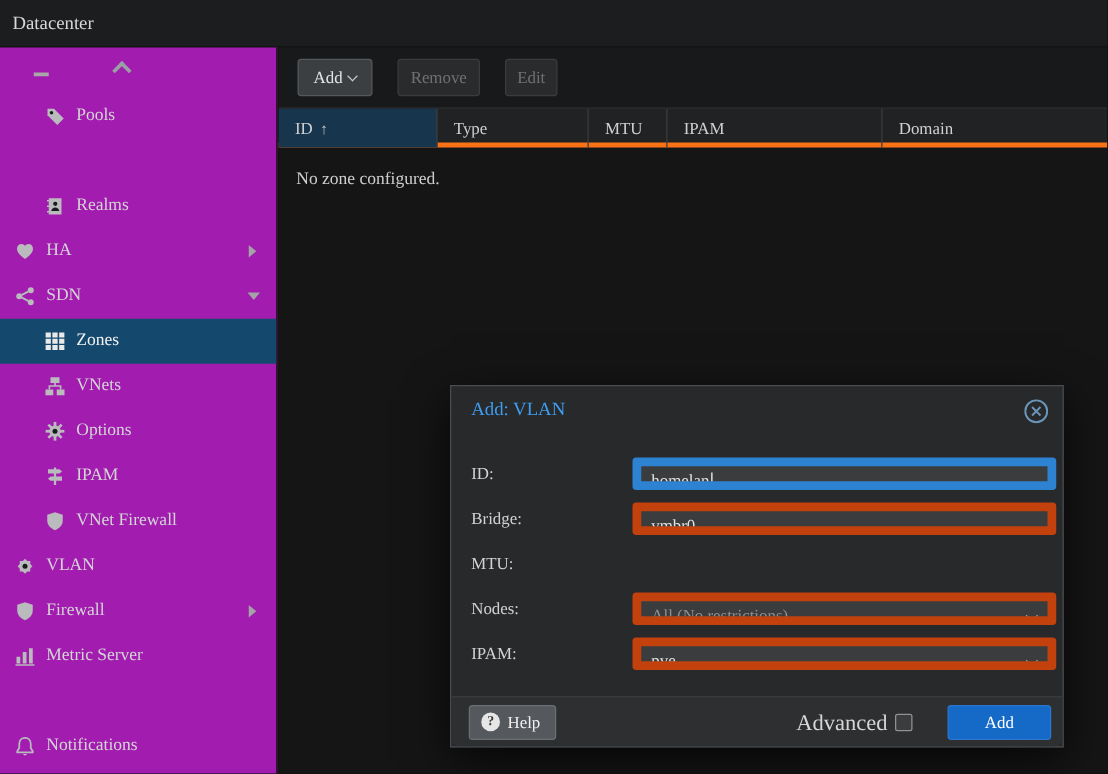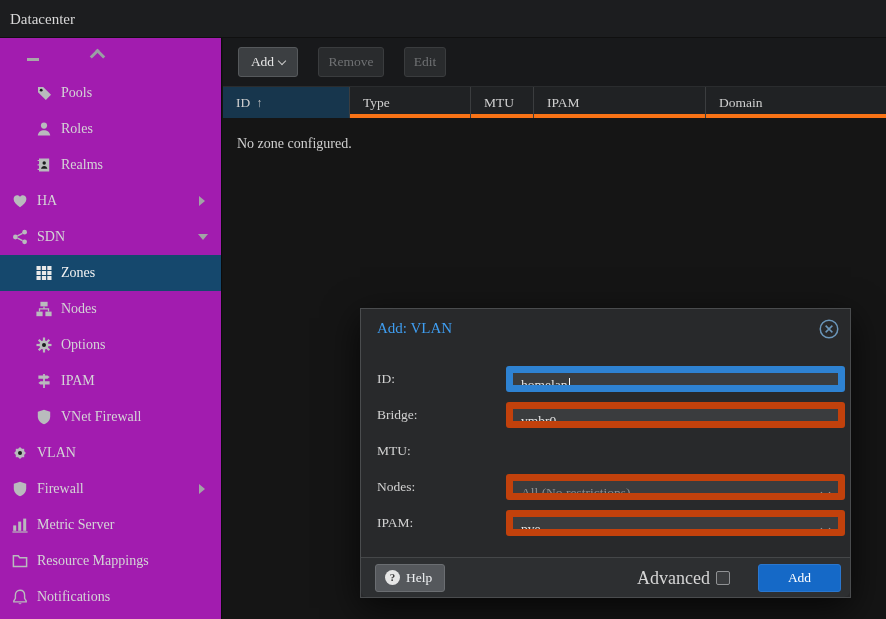--- a/index.html
+++ b/index.html
@@ -173,26 +173,20 @@
       <span class="dash"></span>
       <span class="caretup"></span>
     </div>
 
     <div class="sb-item child" style="top:37px">
       <svg class="ic">
           <use href="#i-tag"></use>
         </svg>
       <span class="lbl">Pools</span>
     </div>
-    <div class="sb-item child" style="top:73px">
-      <svg class="ic">
-          <use href="#i-user"></use>
-        </svg>
-      <span class="lbl">Roles</span>
-    </div>
     <div class="sb-item child" style="top:109px">
       <svg class="ic">
           <use href="#i-book"></use>
         </svg>
       <span class="lbl">Realms</span>
     </div>
     <div class="sb-item" style="top:145px">
       <svg class="ic">
           <use href="#i-heart"></use>
         </svg>
@@ -209,21 +203,21 @@
     <div class="sb-item child selected" style="top:217px">
       <svg class="ic">
           <use href="#i-grid"></use>
         </svg>
       <span class="lbl">Zones</span>
     </div>
     <div class="sb-item child" style="top:253px">
       <svg class="ic">
           <use href="#i-net"></use>
         </svg>
-      <span class="lbl">Nodes</span>
+      <span class="lbl">VNets</span>
     </div>
     <div class="sb-item child" style="top:289px">
       <svg class="ic">
           <use href="#i-gear"></use>
         </svg>
       <span class="lbl">Options</span>
     </div>
     <div class="sb-item child" style="top:325px">
       <svg class="ic">
           <use href="#i-signs"></use>
@@ -247,26 +241,20 @@
           <use href="#i-shield"></use>
         </svg>
       <span class="lbl">Firewall</span>
       <span class="tri-r"></span>
     </div>
     <div class="sb-item" style="top:469px">
       <svg class="ic">
           <use href="#i-chart"></use>
         </svg>
       <span class="lbl">Metric Server</span>
-    </div>
-    <div class="sb-item" style="top:505px">
-      <svg class="ic">
-          <use href="#i-folder"></use>
-        </svg>
-      <span class="lbl">Resource Mappings</span>
     </div>
     <div class="sb-item" style="top:541px">
       <svg class="ic">
           <use href="#i-bell"></use>
         </svg>
       <span class="lbl">Notifications</span>
     </div>
   </div>
 
   <div class="main">

